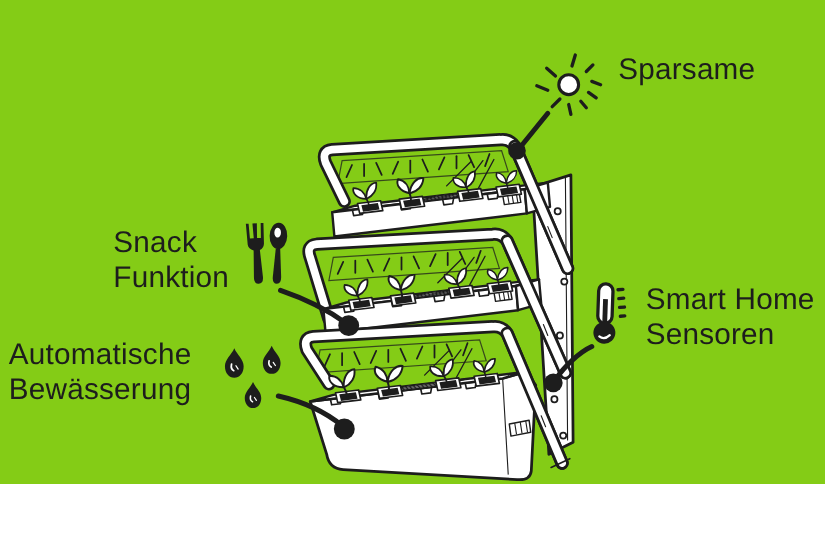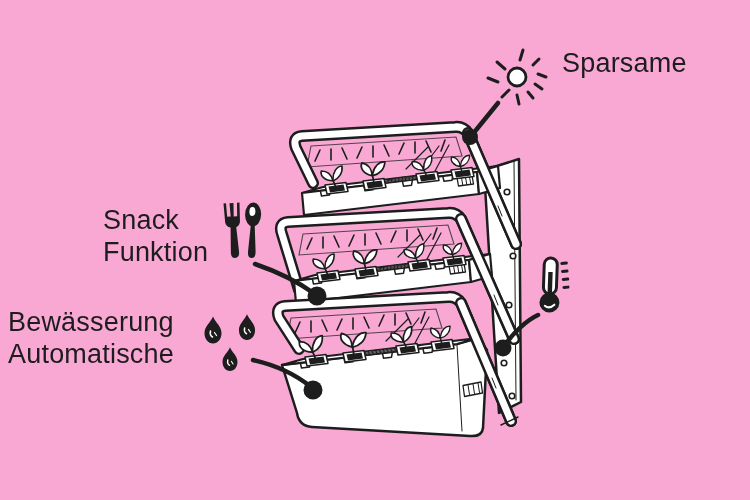--- a/index.html
+++ b/index.html
@@ -1,17 +1,17 @@
 <!DOCTYPE html>
 <html><head>
 <meta charset="utf-8">
 <style>
   html,body { margin:0; padding:0; background:#ffffff; }
   .stage {
-    position:relative; width:750px; height:500px; background:#f9a8d4;
+    position:relative; width:750px; height:440px; background:#84cc16;
     font-family:"Liberation Sans", sans-serif; overflow:hidden;
   }
   svg.illustration { position:absolute; left:0; top:0; }
 
   .feature-label {
     position:absolute; color:#1d1d1d; font-size:27px; line-height:32px;
     font-weight:400; white-space:nowrap; letter-spacing:0.2px;
   }
   .feature-label span { display:block; }
 
@@ -268,18 +268,22 @@
   <div class="feature-label" style="left:562px; top:47px">
     <span>Sparsame</span>
   </div>
 
   <div class="feature-label" style="left:103px; top:204px">
     <span>Snack</span>
     <span>Funktion</span>
   </div>
 
   <div class="feature-label" style="left:8px; top:306px">
+    <span>Automatische</span>
     <span>Bewässerung</span>
-    <span>Automatische</span>
-  </div>
-
+  </div>
+
+  <div class="feature-label" style="left:587px; top:256px">
+    <span>Smart Home</span>
+    <span>Sensoren</span>
+  </div>
 
 </div>
 
 </body></html>

